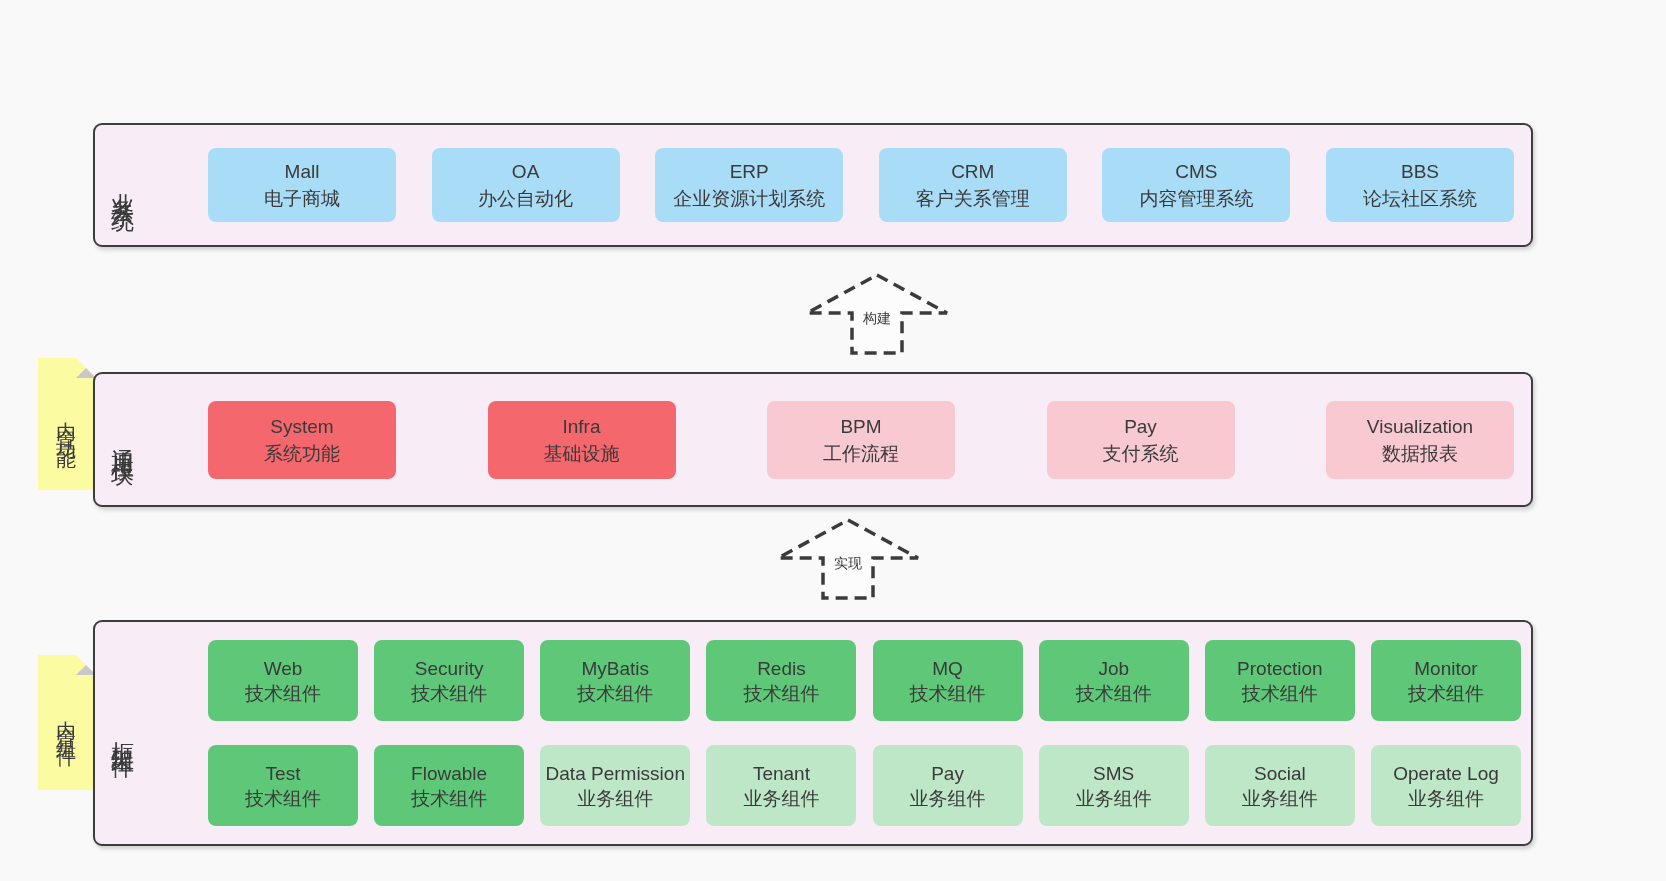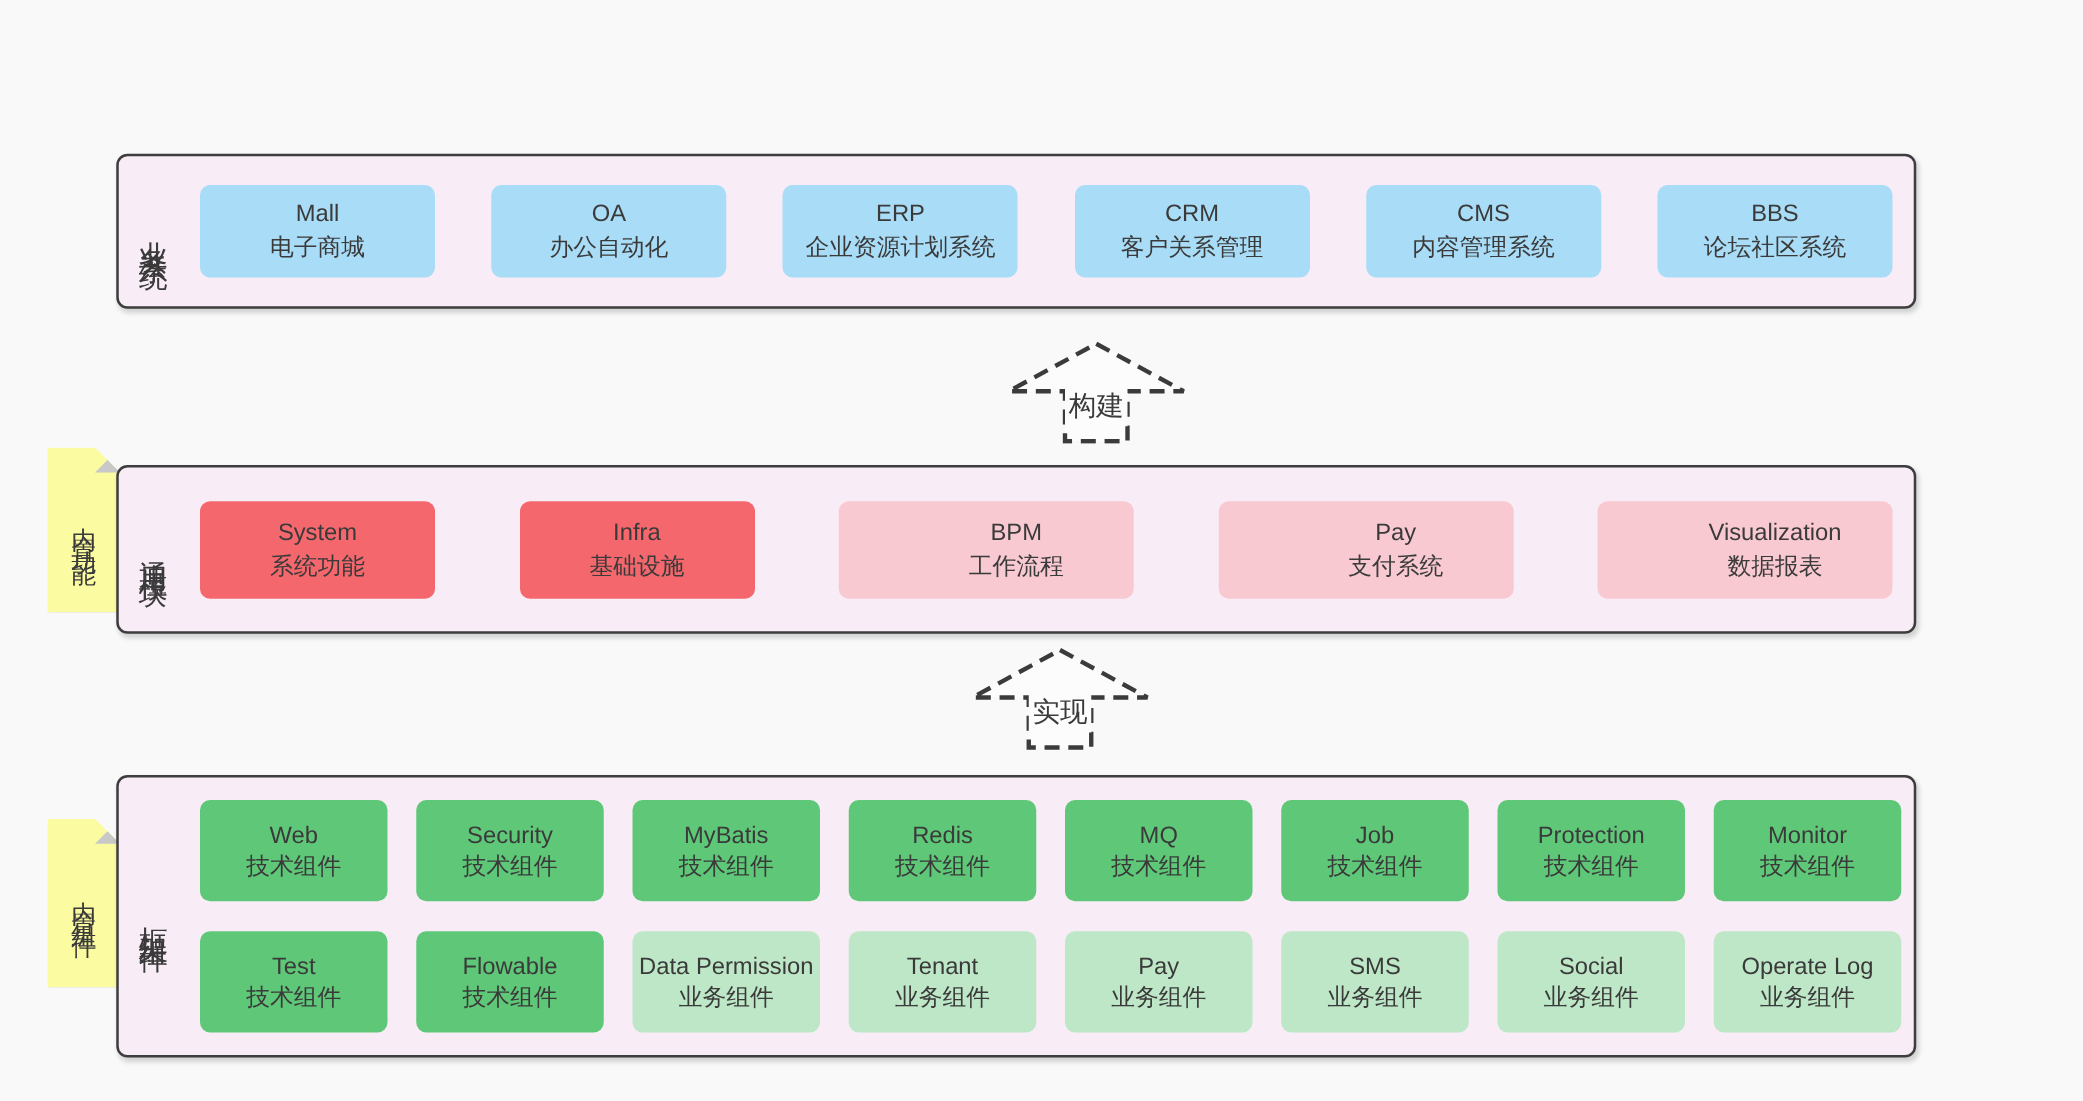--- a/index.html
+++ b/index.html
@@ -18,20 +18,21 @@
   .panel{
     position:absolute;
     left:93px;width:1436px;
     background:#f8edf6;
     border:2px solid #3d3d3d;
     border-radius:9px;
     box-shadow:2px 3px 4px rgba(0,0,0,0.16);
     display:flex;
     align-items:center;
     box-sizing:content-box;
+    gap:48px;
   }
   .panel-label{
     writing-mode:vertical-rl;
     text-orientation:upright;
     font-size:23px;
     letter-spacing:5px;
     color:#3a3a3a;
     margin-left:13px;
     flex:0 0 auto;
     white-space:nowrap;
@@ -67,21 +68,21 @@
     line-height:27px;
     color:#3a3a3a;
   }
   .w-lg{width:188px;}
   .w-sm{width:150px;line-height:25px;}
   .h-1{height:74px;}
   .h-2{height:78px;}
   .h-3{height:81px;}
   .blue{background:#a9dcf6;}
   .red{background:#f4676d;}
-  .pink{background:#f9c9d2;padding-left:48px;}
+  .pink{background:#f9c9d2;}
   .green{background:#5ec878;}
   .lgreen{background:#bde7c6;}
   
   .note{
     position:absolute;
     left:38px;width:58px;
     background:#fbfba1;
     box-shadow:1px 2px 3px rgba(0,0,0,0.25);
     clip-path:polygon(0 0,calc(100% - 20px) 0,100% 20px,100% 100%,0 100%);
     display:flex;
@@ -110,21 +111,21 @@
     position:absolute;
     width:144px;height:82px;
   }
   .arrow svg{display:block;width:100%;height:100%;}
   .arrow-label{
     position:absolute;
     left:50%;top:36px;
     transform:translateX(-50%);
     background:#fcfcfc;
     padding:1px 3px;
-    font-size:22px;
+    font-size:14px;
     color:#3a3a3a;
     white-space:nowrap;
   }
 </style>
 </head>
 <body>
 
 <div id="stage">
 
   <div class="panel" style="top:123px;height:120px;">

